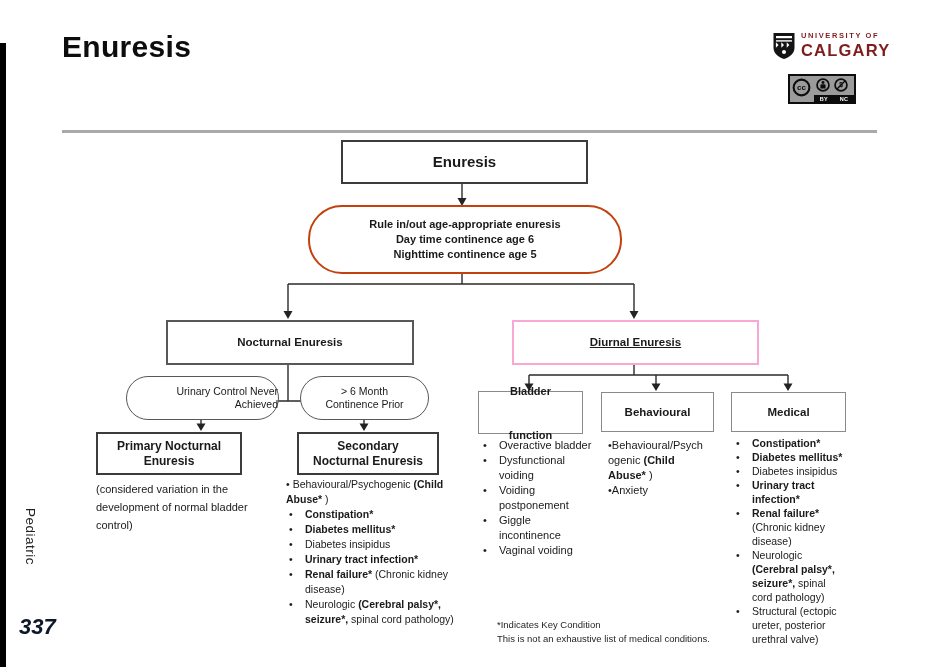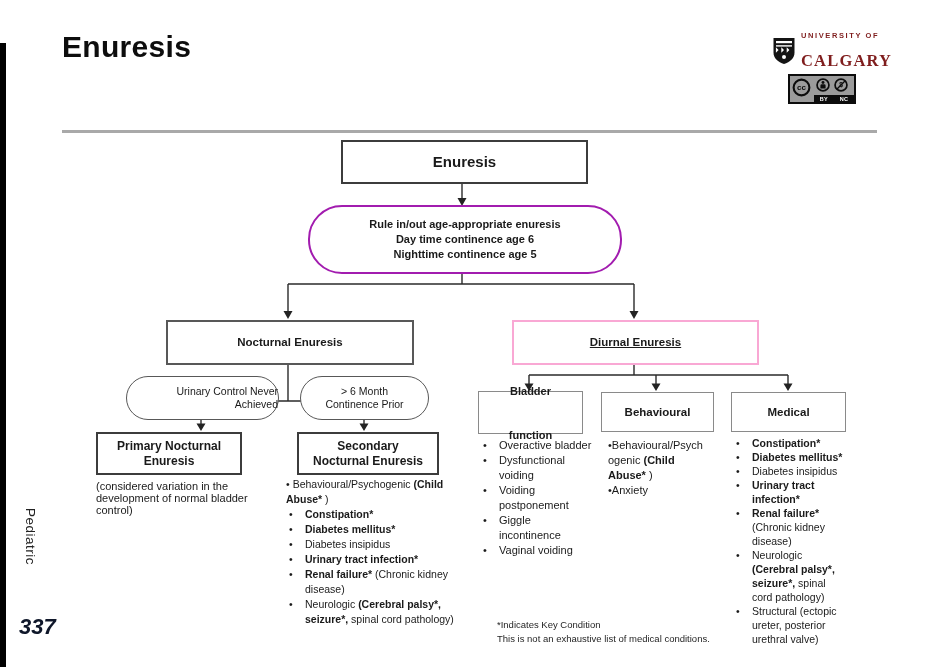--- a/index.html
+++ b/index.html
@@ -14,46 +14,46 @@
   #side-label{left:38px;top:508px;transform:rotate(90deg);transform-origin:0 0;
     font-size:13.5px;letter-spacing:.5px;color:#222;white-space:nowrap;}
   #page-num{left:19px;top:614px;font-family:Liberation Sans, sans-serif;
     font-style:italic;font-weight:700;font-size:22px;color:#0f172a;}
 
   
   #page-title{left:62px;top:30px;font-size:30px;font-weight:800;letter-spacing:.3px;color:#0d0d0d;}
   #divider{left:62px;top:130px;width:815px;height:3px;background:#a9a9a9;}
   #uofc-logo{left:772px;top:31px;display:flex;align-items:center;gap:5px;color:#7f1d1d;}
   #uofc-text .l1{font-size:7.5px;font-weight:700;letter-spacing:1.6px;}
-  #uofc-text .l2{font-size:16.5px;font-weight:700;letter-spacing:1.2px;margin-top:11px;font-family:Liberation Serif, serif;}
+  #uofc-text .l2{font-size:16.5px;font-weight:700;letter-spacing:1.2px;margin-top:1px;}
   #cc-badge{left:788px;top:74px;width:64px;height:26px;background:#9b9b9b;border:2px solid #0c0c0c;}
   #cc-badge svg{position:absolute;}
   #cc-strip{position:absolute;left:24px;right:0;bottom:0;height:7px;background:#0c0c0c;
     display:flex;justify-content:space-around;align-items:center;color:#fff;
     font-size:5.5px;font-weight:700;letter-spacing:.3px;}
 
   
   .node{position:absolute;background:#fff;display:flex;flex-direction:column;
     align-items:center;justify-content:center;text-align:center;font-weight:700;line-height:1.25;}
   #root-box{left:341px;top:140px;width:243px;height:40px;border:2px solid #3c3c3c;font-size:15px;}
-  #rule-node{left:308px;top:205px;width:310px;height:65px;border:2px solid #a21caf;
+  #rule-node{left:308px;top:205px;width:310px;height:65px;border:2px solid #c2410c;
     border-radius:34px;font-size:11px;line-height:15px;}
   #nocturnal-box{left:166px;top:320px;width:244px;height:41px;border:2px solid #585858;font-size:11.5px;}
   #diurnal-box{left:512px;top:320px;width:243px;height:41px;border:2px solid #f9a8d4;font-size:11.5px;text-decoration:underline;}
   .ellipse{border-radius:24px;border:1.5px solid #585858;font-weight:400;font-size:10.5px;line-height:13px;}
   #ell-never{left:126px;top:376px;width:151px;height:42px;align-items:flex-end;}
   #ell-prior{left:300px;top:376px;width:127px;height:42px;}
   #primary-box{left:96px;top:432px;width:142px;height:39px;border:2px solid #3c3c3c;font-size:12px;line-height:15px;}
   #secondary-box{left:297px;top:432px;width:138px;height:39px;border:2px solid #3c3c3c;font-size:12px;line-height:15px;}
   #bladder-box{left:478px;top:391px;width:103px;height:41px;border:1.5px solid #8a8a8a;font-size:11px;line-height:14px;gap:30px;}
   #behavioural-box{left:601px;top:392px;width:111px;height:38px;border:1.5px solid #8a8a8a;font-size:11.5px;}
   #medical-box{left:731px;top:392px;width:113px;height:38px;border:1.5px solid #8a8a8a;font-size:11.5px;}
 
   
-  #primary-note{left:96px;top:480px;width:160px;font-size:11px;line-height:12px;}
+  #primary-note{left:96px;top:480px;width:160px;font-size:11px;line-height:18px;}
   .list{position:absolute;}
   #secondary-list{left:286px;top:477px;width:178px;font-size:10.5px;line-height:15px;}
   #bladder-list{left:480px;top:438px;width:112px;font-size:11px;line-height:15px;}
   #behavioural-list{left:608px;top:438px;width:98px;font-size:11px;line-height:15px;}
   #behavioural-list .tx{overflow-wrap:anywhere;}
   #medical-list{left:733px;top:436px;width:115px;font-size:10.5px;line-height:14px;}
   .li{display:flex;align-items:flex-start;}
   .bu{flex:0 0 16px;padding-left:3px;}
   .li.nohang{display:block;}
   .li.nohang .bu{padding-left:0;margin-right:3px;}

